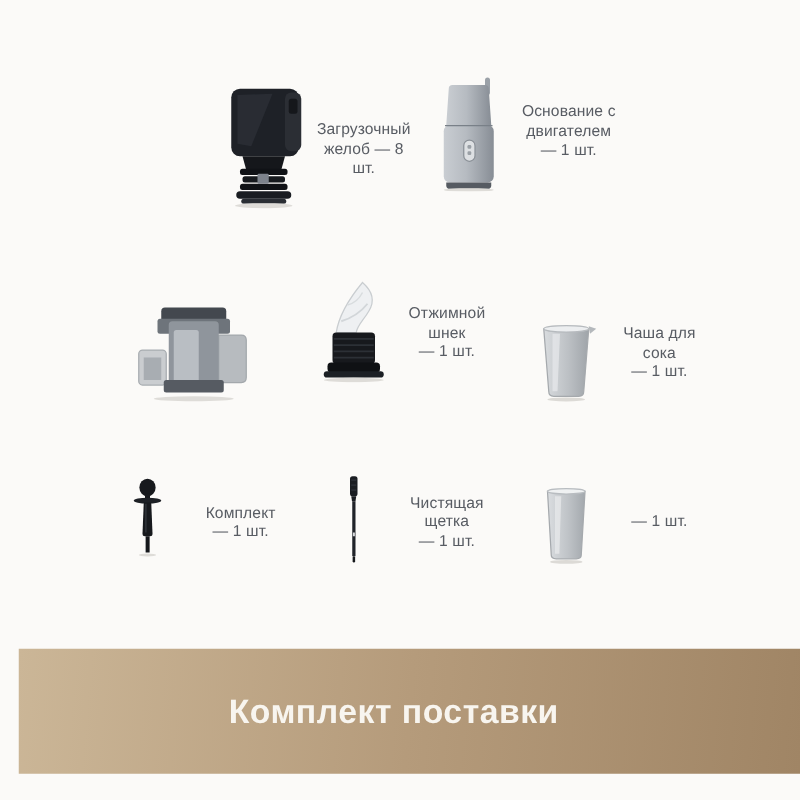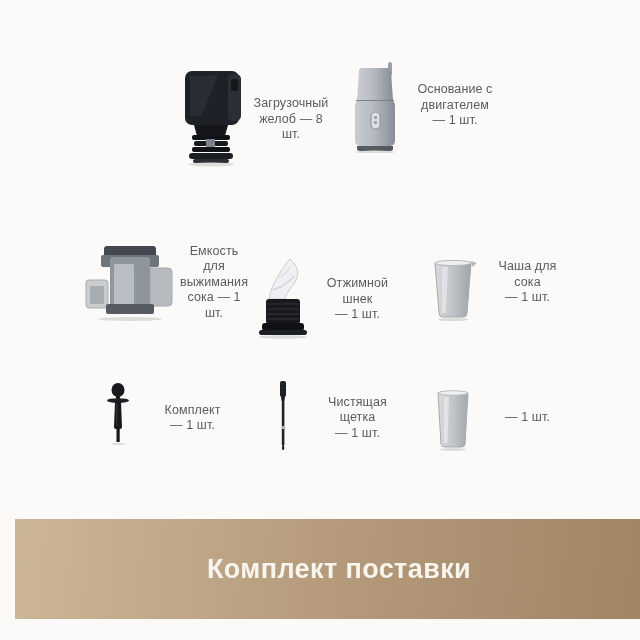--- a/index.html
+++ b/index.html
@@ -21,21 +21,21 @@
   .r3 .part-label{margin-top:6px}
 
   .banner{
     position:absolute;left:15px;top:519px;width:625px;height:100px;
     background:linear-gradient(95deg,#cbb697 0%,#b59b7b 50%,#a08565 100%);
     z-index:2;
   }
   .banner-title{
     position:absolute;left:0;top:0;width:600px;height:100px;line-height:100px;
     text-align:center;font-size:27px;font-weight:700;color:#f8f5ef;
-    letter-spacing:.4px;white-space:nowrap;padding-left:24px;
+    letter-spacing:.4px;white-space:nowrap;
   }
   .brand-box{
     position:absolute;left:440px;top:576px;width:200px;height:64px;
     background:#fcfcfb;z-index:5;
   }
   .monogram{
     position:absolute;left:60px;top:4px;z-index:2;
     font-family:"Liberation Serif",serif;color:#2b3240;line-height:1;
   }
   .monogram .lp{font-size:35px;display:inline-block;}
@@ -107,27 +107,23 @@
         <rect x="21" y="11" width="58" height="12" rx="2" fill="#6e747b"></rect>
         <rect x="30" y="13" width="40" height="52" rx="3" fill="#8f959c"></rect>
         <rect x="34" y="20" width="20" height="42" rx="2" fill="#b9bec3"></rect>
         <path d="M70,24 h18 q4,0 4,4 v30 q0,4 -4,4 h-18 z" fill="#a7acb2" opacity="0.8" stroke="#8e949a" stroke-width="1"></path>
         <rect x="6" y="36" width="22" height="28" rx="3" fill="#c2c6ca" opacity="0.85" stroke="#9aa0a5" stroke-width="1"></rect>
         <rect x="10" y="42" width="14" height="18" fill="#8d9399" opacity="0.55"></rect>
         <rect x="26" y="60" width="48" height="10" rx="2" fill="#565b62"></rect>
         <ellipse cx="50" cy="75" rx="32" ry="2" fill="#dedcd8"></ellipse>
       </svg>
     </div>
-    <div class="part-label">
-      <div>Емкость для выжимания</div>
-      <div>сока — 1 шт.</div>
-    </div>
-  </div>
-
-  <div class="part-card r2" style="left:245px;top:257px;width:150px;">
+  </div>
+
+  <div class="part-card r2" style="left:245px;top:224px;width:150px;">
     <div class="part-img">
       <svg width="60" height="82" viewBox="0 0 60 82">
         <path d="M37,2 C45,9 47,17 42,25 C38,32 33,36 32,42 L16,42 C18,29 27,14 37,2 Z" fill="#eef0f2" stroke="#c9cdd0" stroke-width="1"></path>
         <path d="M20,33 q13,-4 21,-14" stroke="#d2d6d9" stroke-width="1.5" fill="none"></path>
         <path d="M25,20 q8,-2 12,-10" stroke="#d8dcde" stroke-width="1.2" fill="none"></path>
         <rect x="13" y="42" width="34" height="25" rx="3" fill="#17191d"></rect>
         <line x1="14" y1="47" x2="46" y2="47" stroke="#2c3036" stroke-width="1.4"></line>
         <line x1="14" y1="52" x2="46" y2="52" stroke="#2c3036" stroke-width="1.4"></line>
         <line x1="14" y1="57" x2="46" y2="57" stroke="#2c3036" stroke-width="1.4"></line>
         <line x1="14" y1="62" x2="46" y2="62" stroke="#2c3036" stroke-width="1.4"></line>

